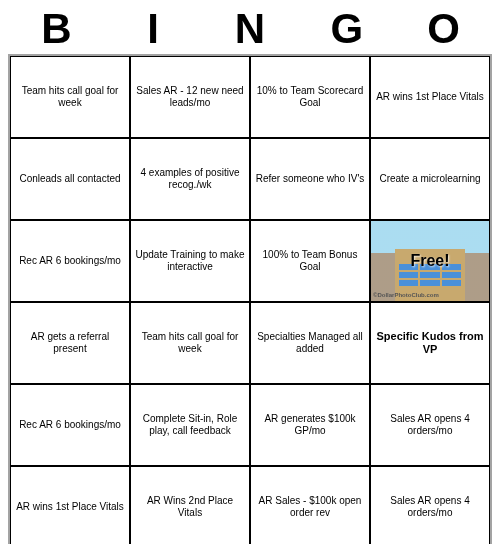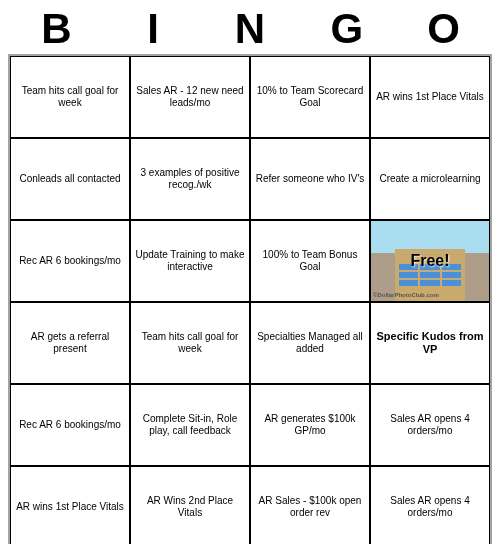--- a/index.html
+++ b/index.html
@@ -127,21 +127,21 @@
 </div>
 
 <div class="bingo-grid">
 
   <div class="bingo-cell">Team hits call goal for week</div>
   <div class="bingo-cell">Sales AR - 12 new need leads/mo</div>
   <div class="bingo-cell">10% to Team Scorecard Goal</div>
   <div class="bingo-cell">AR wins 1st Place Vitals</div>
   <div class="bingo-cell">Conleads all contacted</div>
 
-  <div class="bingo-cell">3 examples of positive recog./wk</div>
+  <div class="bingo-cell">4 examples of positive recog./wk</div>
   <div class="bingo-cell">Refer someone who IV's</div>
   <div class="bingo-cell">Create a microlearning</div>
   <div class="bingo-cell">Rec AR 6 bookings/mo</div>
   <div class="bingo-cell">Update Training to make interactive</div>
 
   <div class="bingo-cell">100% to Team Bonus Goal</div>
   <div class="bingo-cell free">
     <div class="free-image">
       <div class="building-bg"></div>
       <div class="building">

